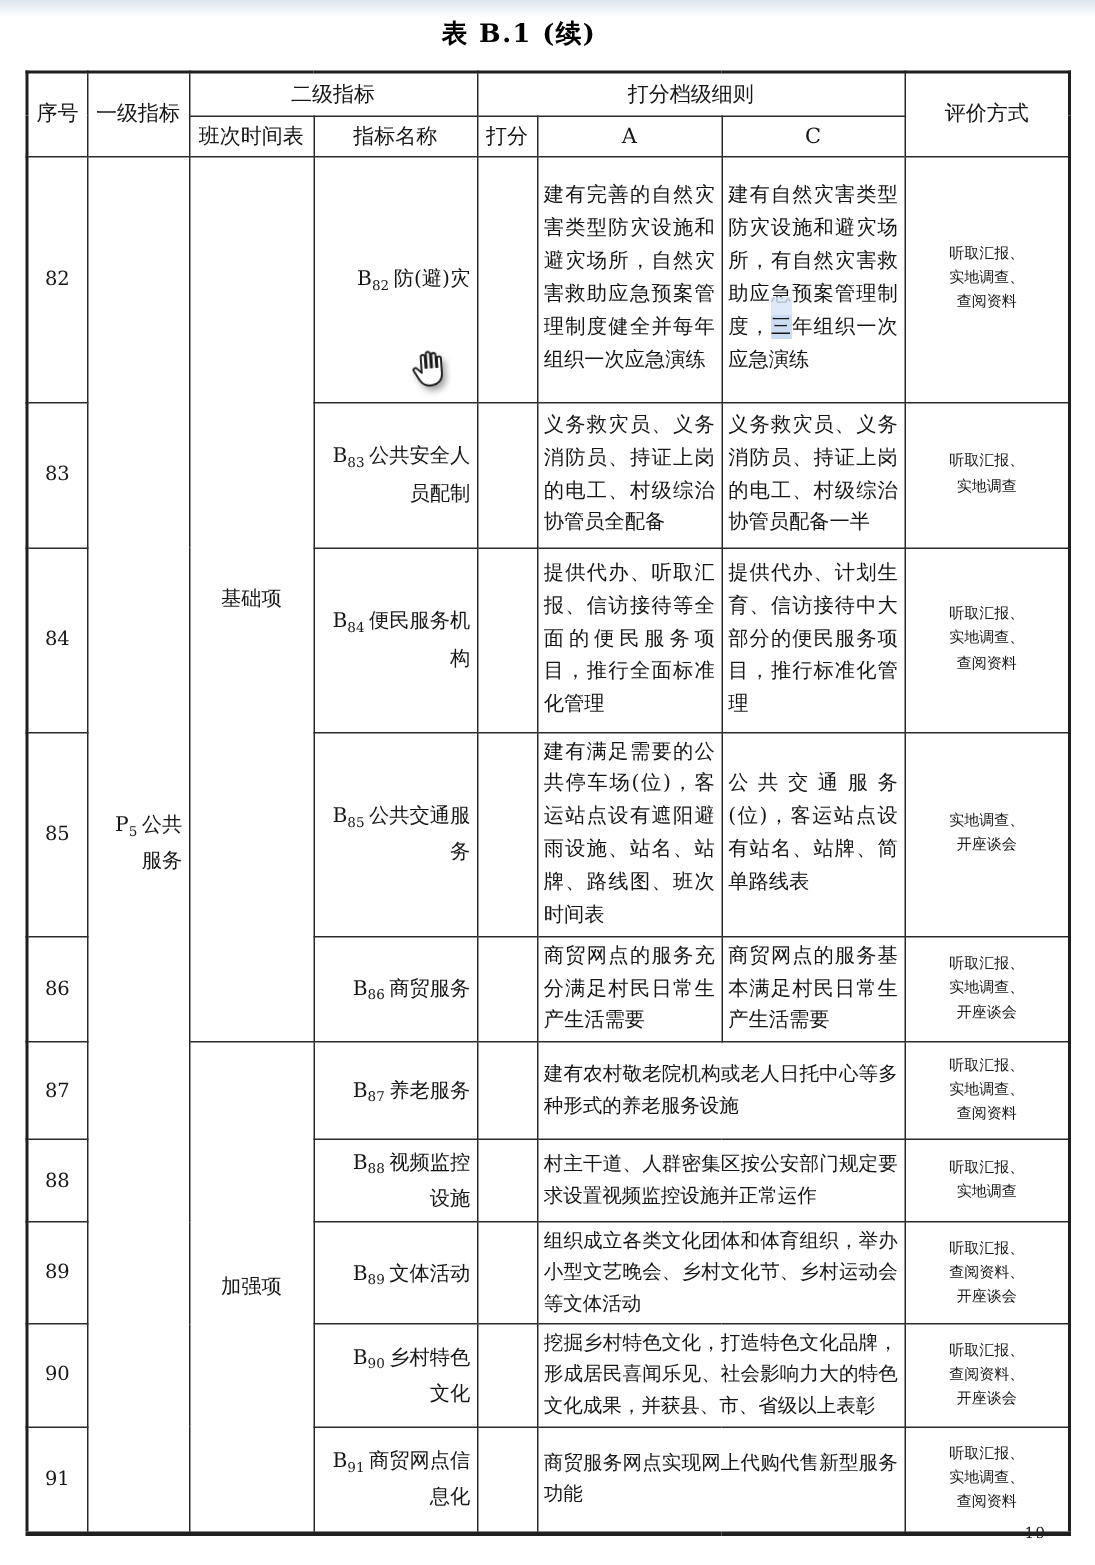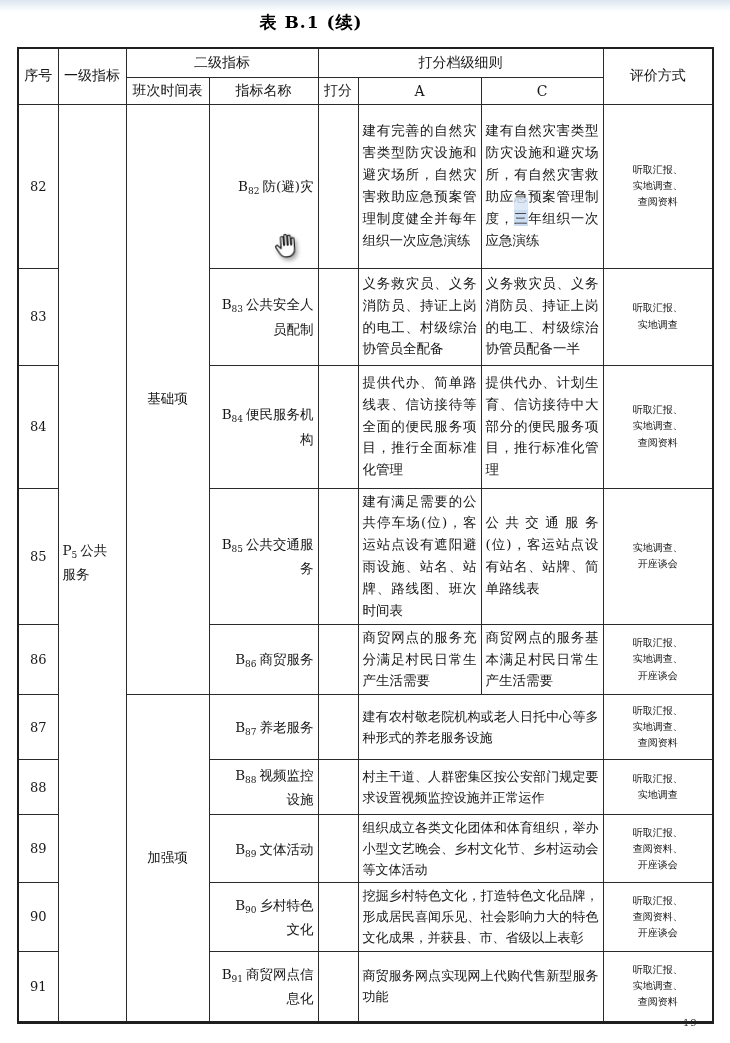--- a/index.html
+++ b/index.html
@@ -7,39 +7,39 @@
     width:730px;height:1043px;position:relative;overflow:hidden;
     background:#ffffff;color:#151515;
     font-family:"DejaVu Serif","Liberation Serif",serif;
   }
   .top-strip{
     position:absolute;top:0;left:0;width:730px;height:12px;
     background:linear-gradient(#dce5ef,#f2f6fa 60%,#ffffff);
   }
   .doc-title{
     position:absolute;top:11px;left:0;width:622px;text-align:center;
-    font-size:17px;font-weight:bold;letter-spacing:1px;color:#000;
+    font-size:17px;font-weight:bold;letter-spacing:1px;color:#000;padding-left:35px;
   }
   table.ind{
     position:absolute;left:17px;top:47px;width:695px;
     border-collapse:collapse;table-layout:fixed;
     border:2px solid #1f1f1f;border-bottom-width:3px;
   }
   table.ind th,table.ind td{
     border:1px solid #2a2a2a;
     font-weight:normal;vertical-align:middle;
     padding:2px 4px;color:#161616;
   }
   thead th{text-align:center;font-size:14px;padding:2px 1px;}
   .rh1{height:29px}.rh2{height:27px}
   .r82{height:164px}.r83{height:97px}.r84{height:123px}.r85{height:134px}
   .r86{height:69px}.r87{height:65px}.r88{height:55px}.r89{height:66px}
   .r90{height:65px}.r91{height:71px}
   .c-no{text-align:center;font-size:13px;}
-  .c-l1{text-align:left;font-size:13.5px;white-space:pre-line;line-height:1.75;}
+  .c-l1{text-align:right;font-size:13.5px;white-space:pre-line;line-height:1.75;}
   .c-type{text-align:center;font-size:13.5px;}
   .c-name{font-size:13.5px;padding:2px 3px 2px 7px;white-space:pre-line;line-height:1.8;text-align:right;}
   .c-score{padding:0;}
   .c-para{font-size:13.5px;line-height:1.62;text-align:justify;padding:3px 7px;}
   .c-ac{font-size:13px;line-height:1.62;text-align:justify;padding:3px 6px;}
   .c-method{font-size:10px;text-align:center;white-space:pre-line;line-height:1.62;padding:2px 2px;}
   sub{font-size:9px;line-height:0;vertical-align:-3px;letter-spacing:0;}
   .rest{margin-left:3px;}
   .hl{background:#ccdcf1;box-shadow:0 -12px 0 rgba(214,228,245,.8);}
   .page-num{
@@ -107,21 +107,21 @@
       <td class="c-score"></td>
       <td class="c-para">义务救灾员、义务消防员、持证上岗的电工、村级综治协管员全配备</td>
       <td class="c-para">义务救灾员、义务消防员、持证上岗的电工、村级综治协管员配备一半</td>
       <td class="c-method">听取汇报、
 实地调查</td>
     </tr>
     <tr class="r84">
       <td class="c-no">84</td>
       <td class="c-name"><span>B</span><sub>84</sub><span class="rest">便民服务机构</span></td>
       <td class="c-score"></td>
-      <td class="c-para">提供代办、简单路线表、信访接待等全面的便民服务项目，推行全面标准化管理</td>
+      <td class="c-para">提供代办、听取汇报、信访接待等全面的便民服务项目，推行全面标准化管理</td>
       <td class="c-para">提供代办、计划生育、信访接待中大部分的便民服务项目，推行标准化管理</td>
       <td class="c-method">听取汇报、
 实地调查、
 查阅资料</td>
     </tr>
     <tr class="r85">
       <td class="c-no">85</td>
       <td class="c-name"><span>B</span><sub>85</sub><span class="rest">公共交通服务</span></td>
       <td class="c-score"></td>
       <td class="c-para">建有满足需要的公共停车场(位)，客运站点设有遮阳避雨设施、站名、站牌、路线图、班次时间表</td>

